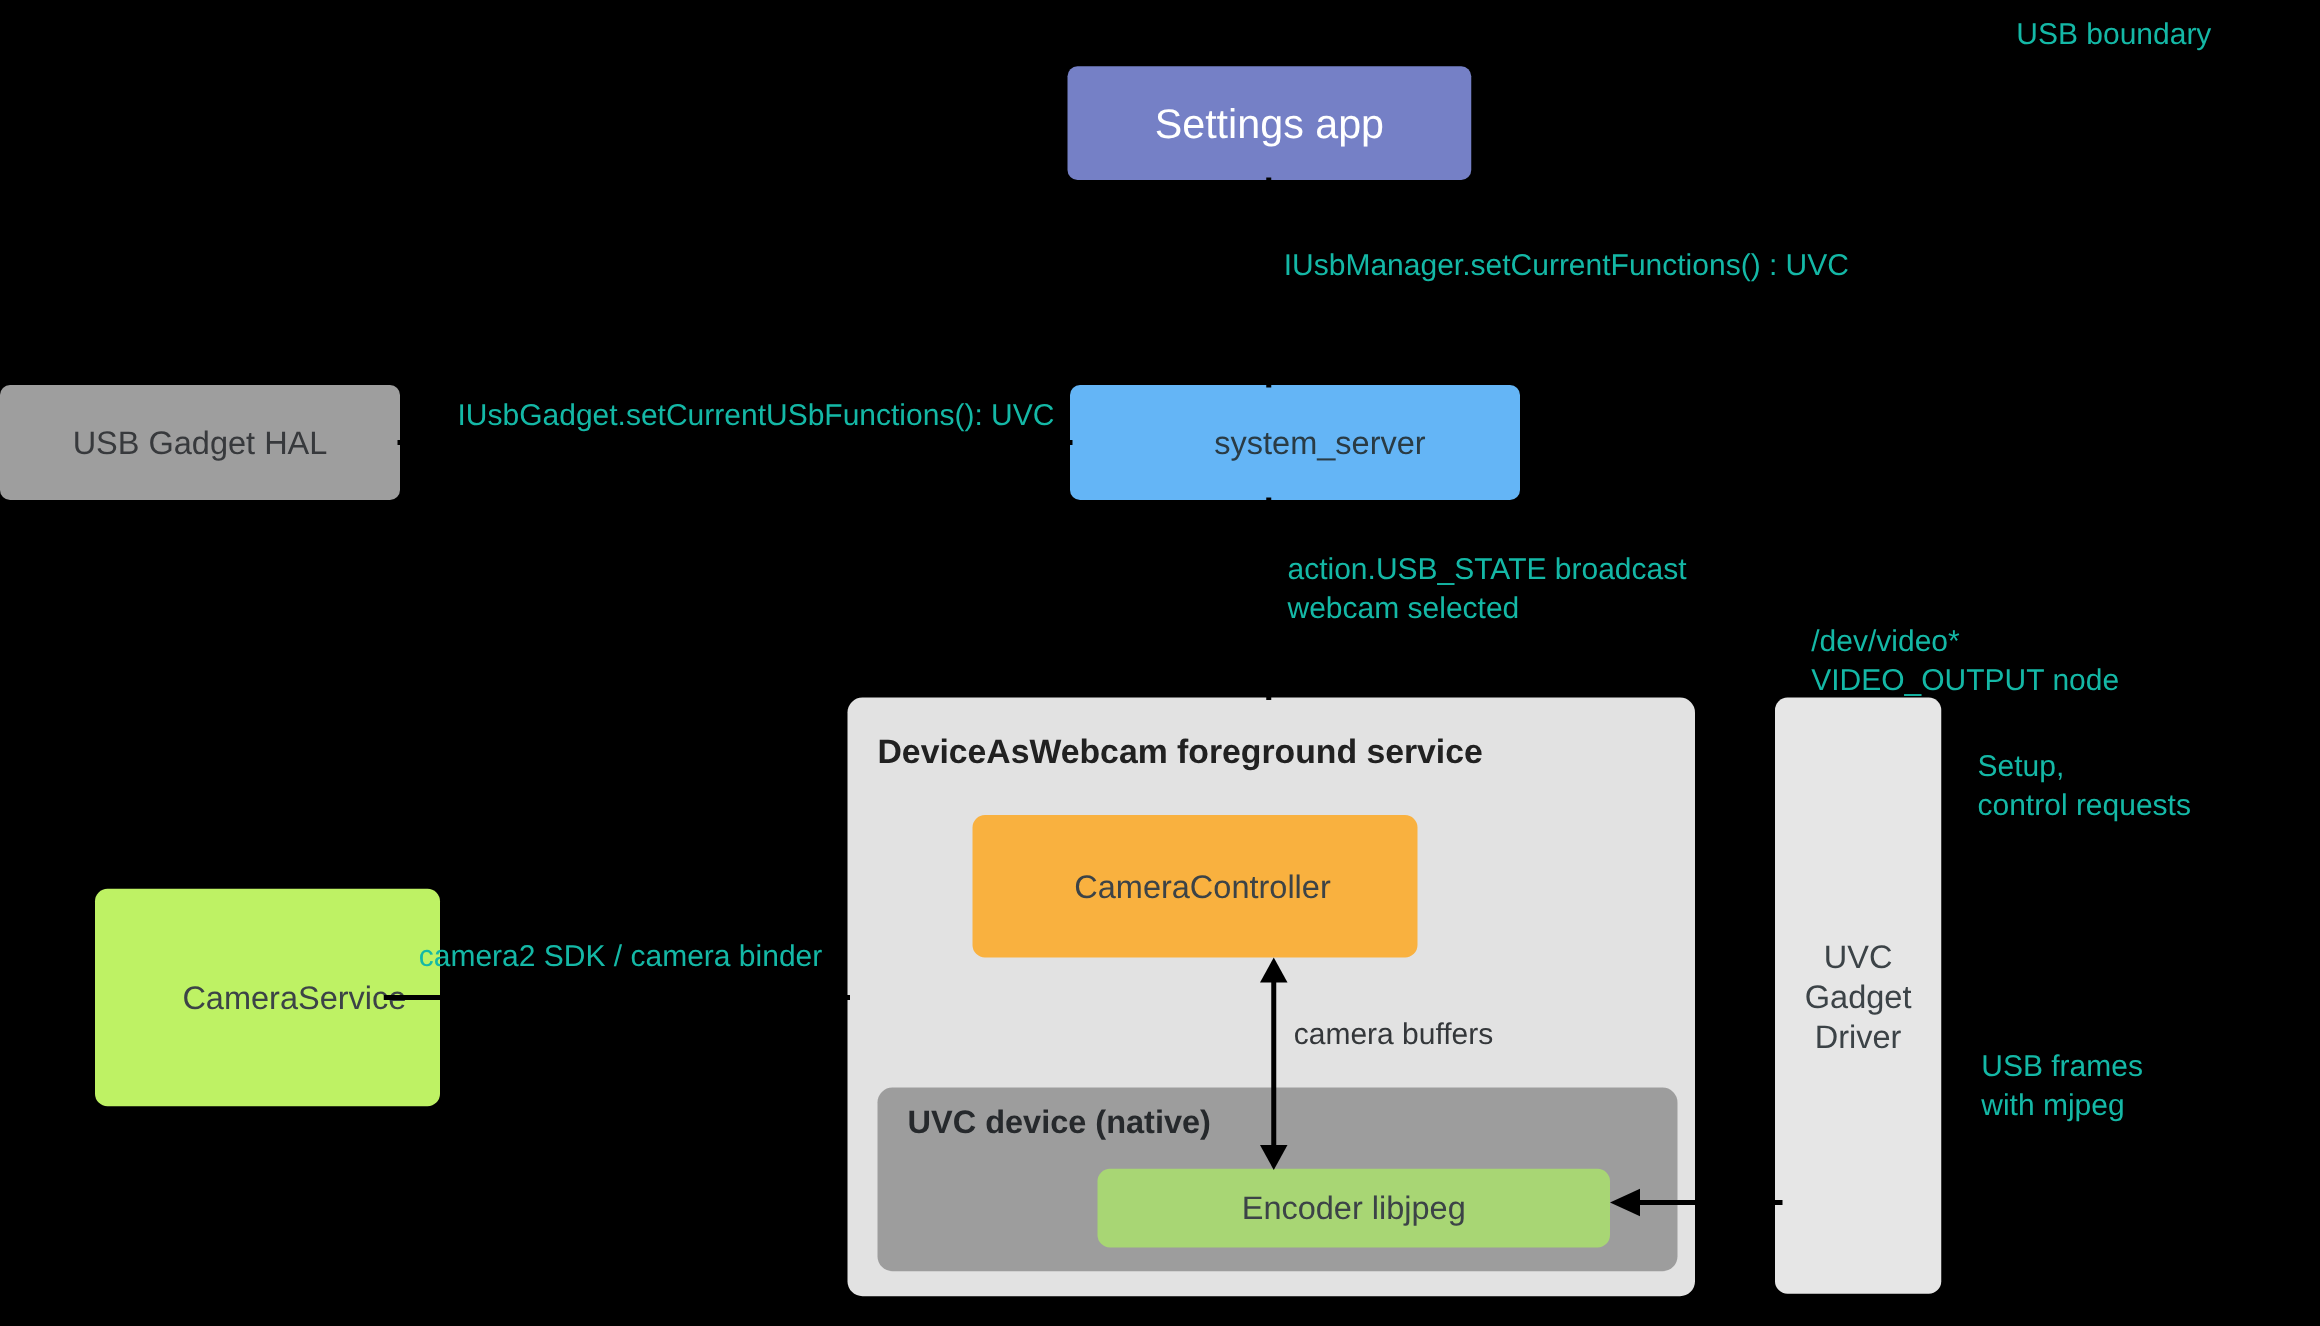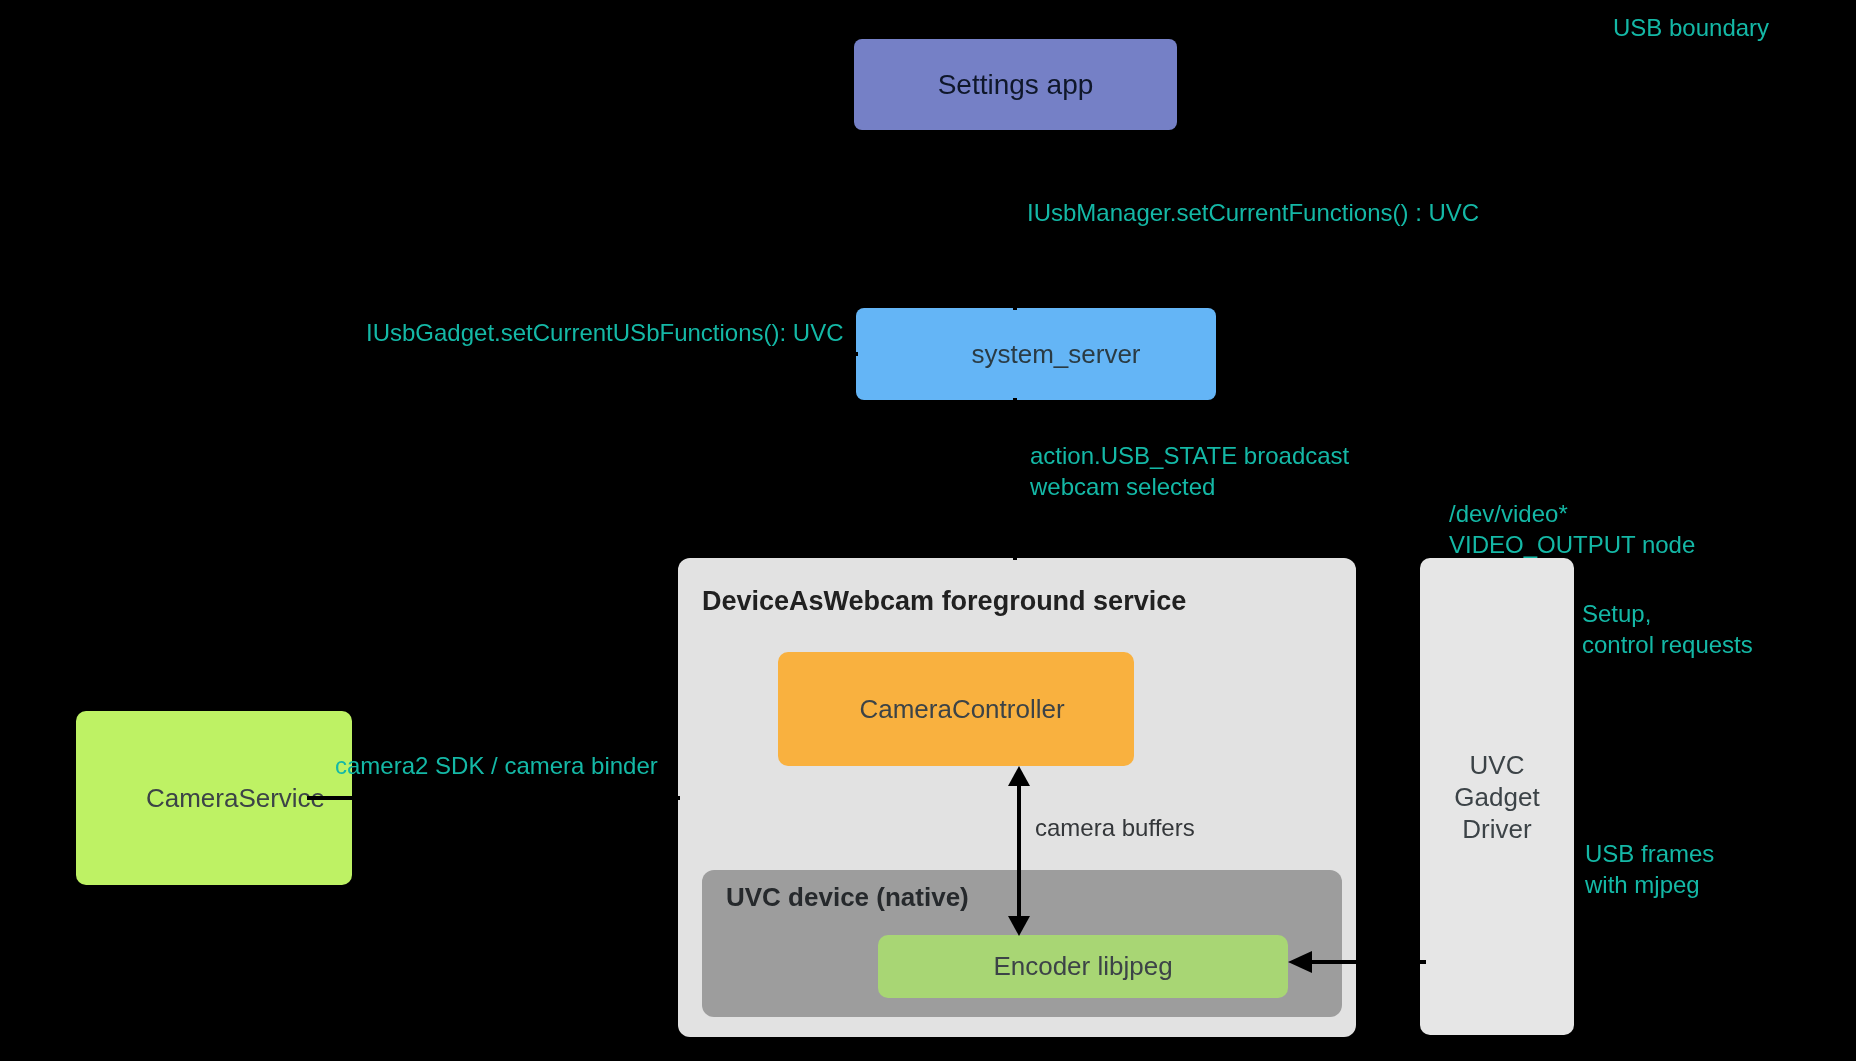--- a/index.html
+++ b/index.html
@@ -16,28 +16,28 @@
     position:absolute; color:#14b8a6; font-size:24px; line-height:31px;
     white-space:pre-line;
   }
   .boxtitle {
     position:absolute; font-weight:bold; color:#212121; white-space:nowrap;
   }
   .line { position:absolute; background:#000; }
   .tri  { position:absolute; width:0; height:0; }
 
   
-  #settings-app      { left:854px;  top:39px;  width:323px; height:91px;  border-radius:8px;  color:#0f172a; font-size:28px; }
+  #settings-app      { left:854px;  top:53px;  width:323px; height:91px;  border-radius:8px;  color:#ffffff; font-size:33px; }
   #usb-gadget-hal    { left:0px;    top:308px; width:320px; height:92px;  border-radius:8px;  color:#37393C; }
   #system-server     { left:856px;  top:308px; width:320px; height:92px;  border-radius:8px;  color:#2A3B44;padding-left:40px; }
   #daw-container     { left:678px;  top:558px; width:678px; height:479px; border-radius:12px; }
   #camera-controller { left:778px;  top:652px; width:344px; height:114px;padding-left:12px; }
   #uvc-device        { left:702px;  top:870px; width:640px; height:147px; border-radius:12px; }
   #encoder           { left:878px;  top:935px; width:410px; height:63px;  }
-  #uvc-gadget-driver { left:1420px; top:558px; width:154px; height:477px; line-height:32px; }
+  #uvc-gadget-driver { left:1420px; top:558px; width:133px; height:477px; line-height:32px; }
   #uvc-gadget-driver .lbl { white-space:pre-line; }
   #camera-service    { left:76px;   top:711px; width:233px; height:174px; }
 
   
   #daw-title        { left:702px; top:586px; font-size:27px; }
   #uvc-device-title { left:726px; top:882px; font-size:26px; color:#26292C; }
 
   
   #usb-boundary    { left:1613px; top:12px;  }
   #iusb-manager    { left:1027px; top:197px; }
@@ -73,20 +73,23 @@
   <div class="node" id="uvc-gadget-driver" style="background-color: rgb(230, 230, 230);">
     <span class="lbl">UVC
 Gadget
 Driver</span>
   </div>
   <div class="node" id="uvc-device" style="background-color: rgb(157, 157, 157);"></div>
 
   <div class="node" id="settings-app" style="background-color: rgb(117, 128, 198);">
     <span>Settings app</span>
   </div>
+  <div class="node" id="usb-gadget-hal" style="background-color: rgb(158, 158, 158);">
+    <span>USB Gadget HAL</span>
+  </div>
   <div class="node" id="system-server" style="background-color: rgb(100, 181, 246);">
     <span>system_server</span>
   </div>
   <div class="node" id="camera-service" style="background-color: #bef264; padding-left: 43px;">
     <span>CameraService</span>
   </div>
   <div class="node" id="camera-controller" style="background-color: rgb(249, 177, 63);">
     <span>CameraController</span>
   </div>
   <div class="node" id="encoder" style="background-color: rgb(168, 214, 116);">

